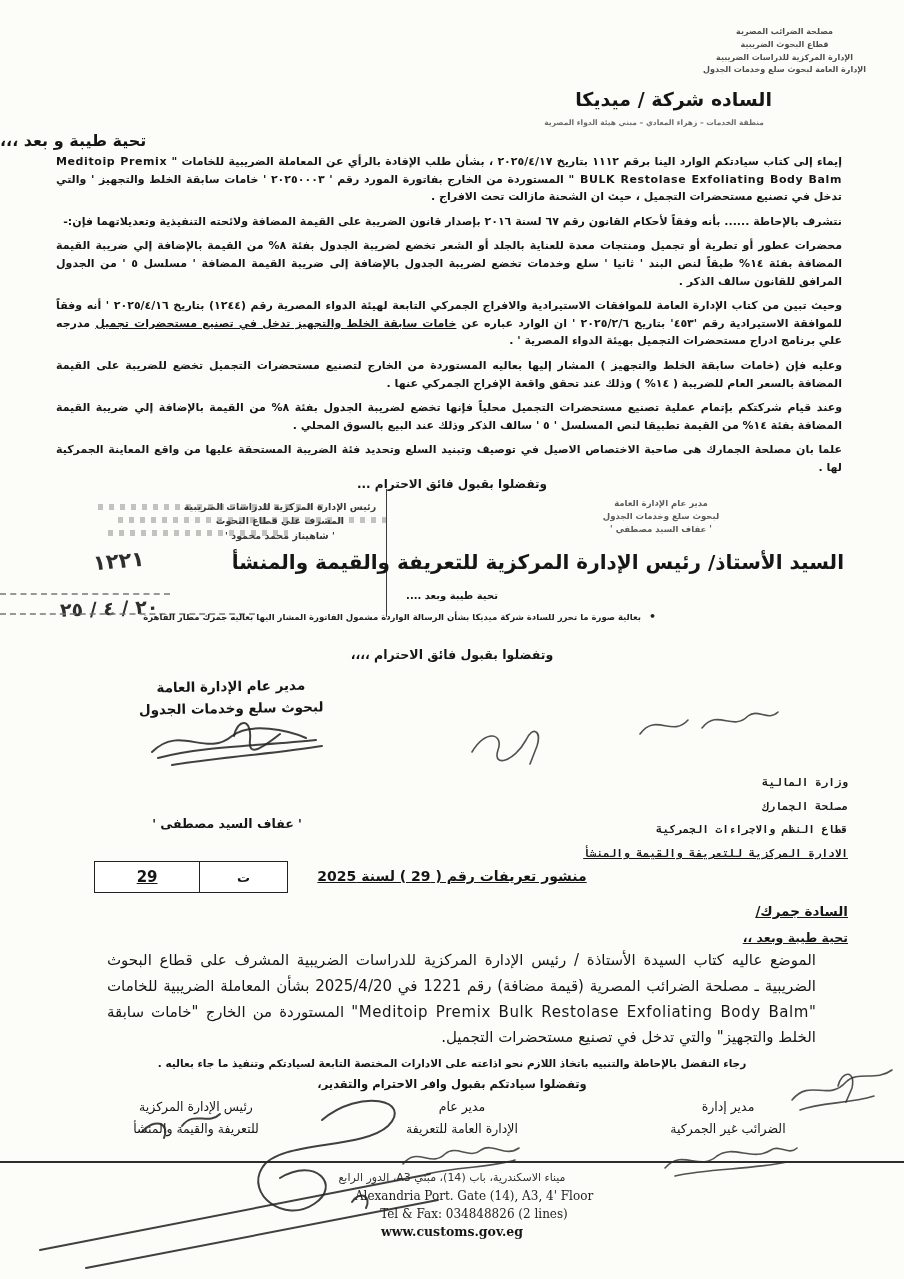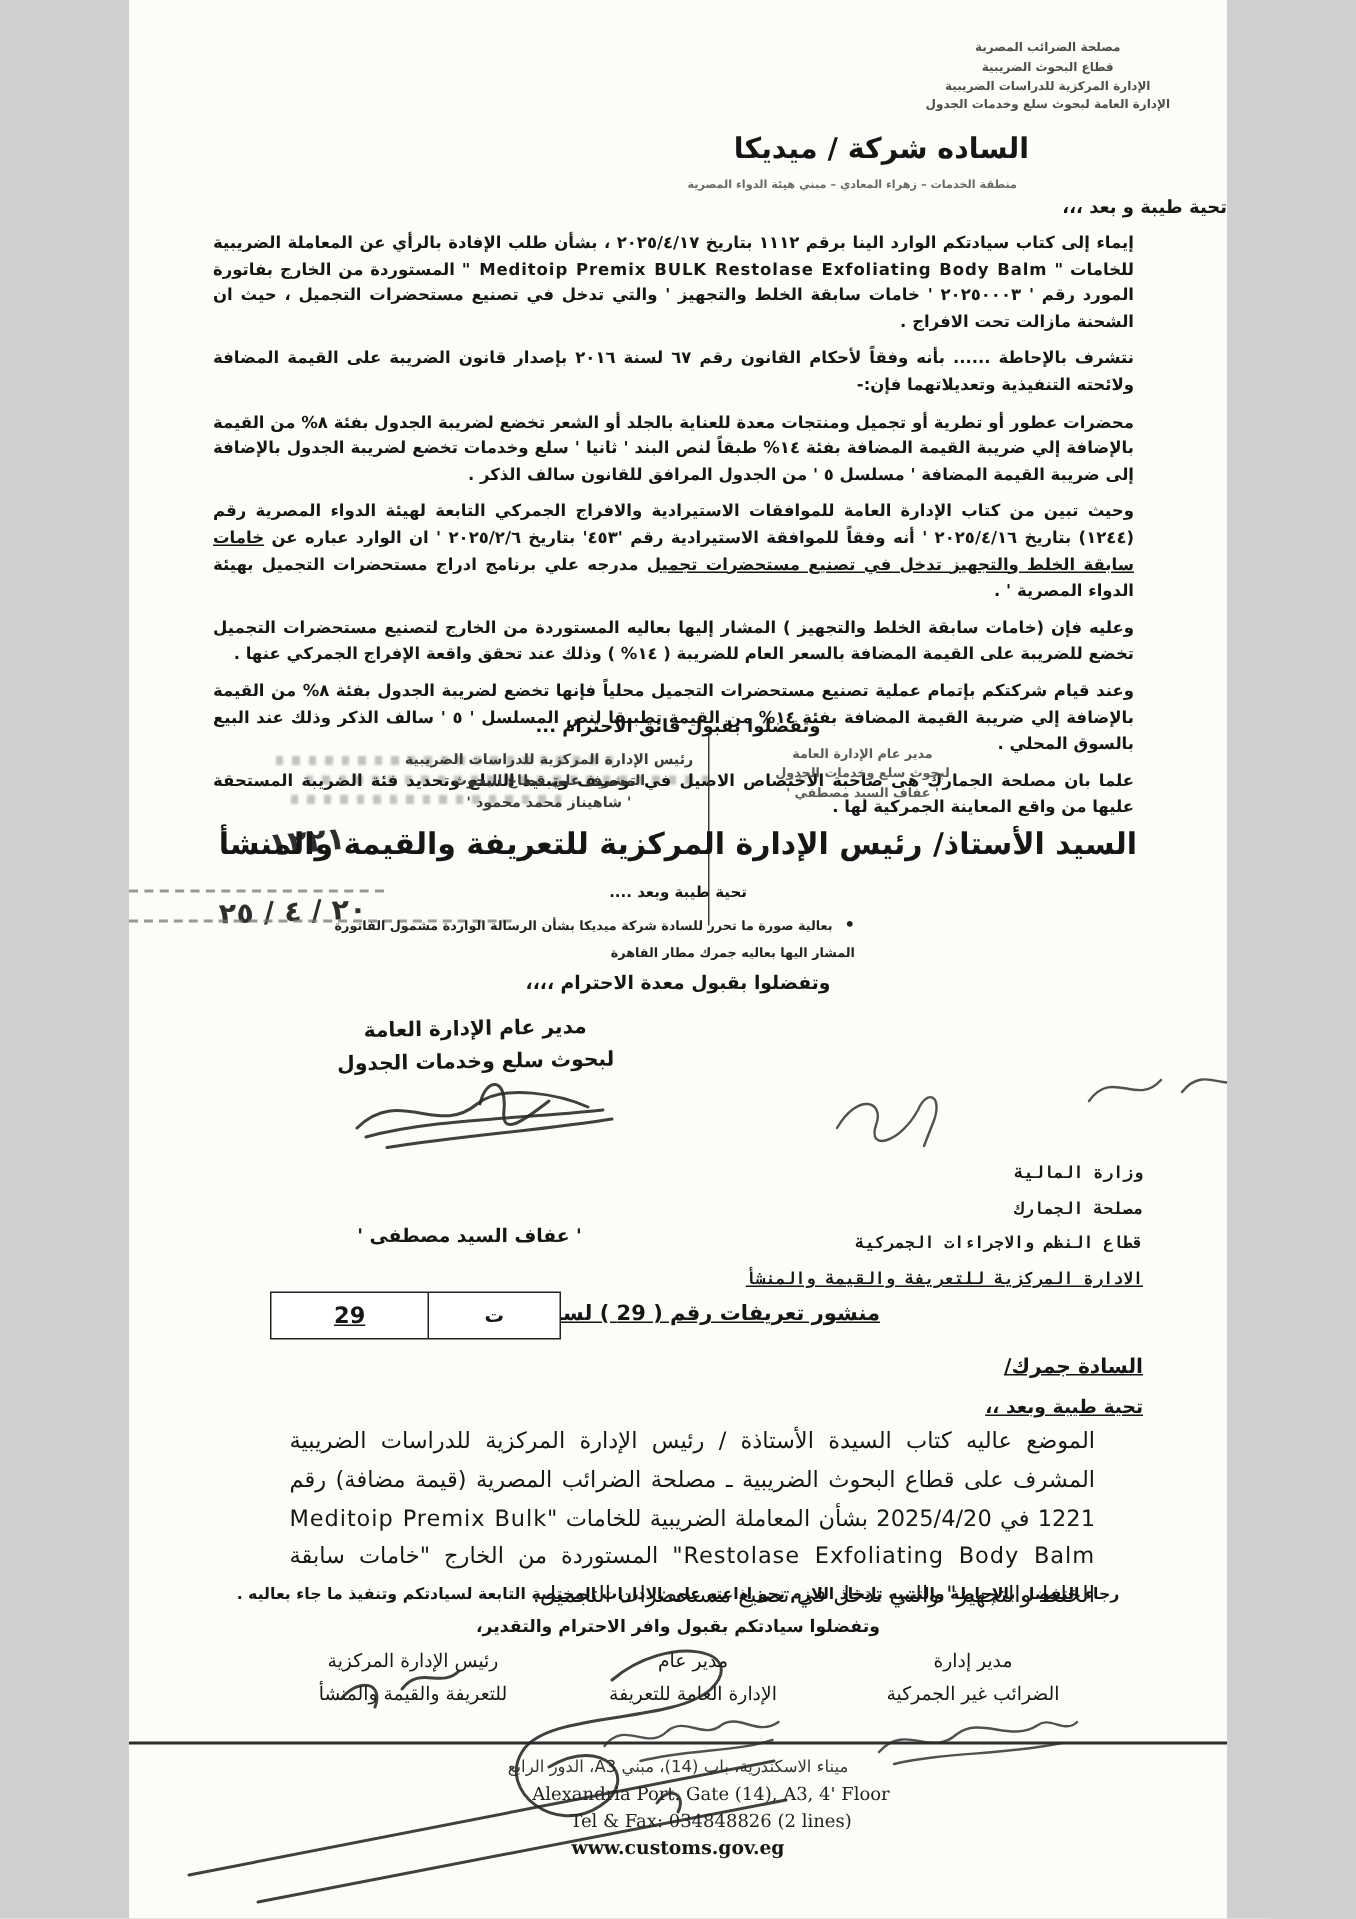--- a/index.html
+++ b/index.html
@@ -1,26 +1,26 @@
 <!DOCTYPE html>
 <html lang="ar" dir="rtl"><head>
 <meta charset="utf-8">
 <style>
   html,body{margin:0;padding:0;background:#cfcfcf;}
   .paper{
-    position:relative;width:732px;height:1279px;margin:0 auto;
+    position:relative;width:904px;height:1279px;margin:0 auto;
     background:#fcfcf9;overflow:hidden;color:#161616;
     font-family:"DejaVu Sans",sans-serif;direction:rtl;
   }
   
   .letterhead{position:absolute;top:26px;right:38px;text-align:center;
     font-size:8px;font-weight:bold;color:#4d4d4d;line-height:1.6;}
   .addressee{position:absolute;top:88px;right:132px;font-size:19px;font-weight:bold;letter-spacing:.5px;}
   .addressee-sub{position:absolute;top:118px;right:140px;font-size:7.5px;color:#6a6a6a;font-weight:bold;}
-  .salutation-1{position:absolute;top:131px;left:0;right:0;text-align:right;font-size:12px;font-weight:bold;}
+  .salutation-1{position:absolute;top:131px;left:0;right:0;text-align:left;font-size:16px;font-weight:bold;}
   
   .body-1{position:absolute;top:153px;right:62px;left:56px;}
   .body-1 p{margin:0 0 7px;font-size:11px;font-weight:bold;line-height:1.6;text-align:justify;}
   .latin{font-family:"DejaVu Sans",sans-serif;letter-spacing:.6px;}
   .u{text-decoration:underline;}
   .closing-1{position:absolute;top:477px;left:0;right:0;text-align:center;font-size:12px;font-weight:bold;}
   .sig-block-r{position:absolute;top:497px;right:148px;width:190px;text-align:center;
     font-size:8.5px;color:#5b5b5b;font-weight:bold;line-height:1.55;}
   .sig-block-l{position:absolute;top:500px;left:160px;width:240px;text-align:center;
     font-size:9.5px;color:#3b3b3b;font-weight:bold;line-height:1.5;}
@@ -124,21 +124,21 @@
     <span class="hand stamp-date">٢٠ / ٤ / ٢٥</span>
   </div>
   <div class="dash-line" style="top:593px;width:170px;"></div>
   <div class="dash-line" style="top:613px;width:255px;"></div>
 
   <div class="heading-2">السيد الأستاذ/ رئيس الإدارة المركزية للتعريفة والقيمة والمنشأ</div>
   <div class="salutation-2">تحية طيبة وبعد ....</div>
   <div class="bullets">
     <div>بعالية صورة ما تحرر للسادة شركة ميديكا بشأن الرسالة الواردة مشمول الفاتورة المشار اليها بعاليه جمرك مطار القاهرة</div>
   </div>
-  <div class="closing-2">وتفضلوا بقبول معدة الاحترام ،،،،</div>
+  <div class="closing-2">وتفضلوا بقبول فائق الاحترام ،،،،</div>
 
   <div class="sig2-title">
     <div>مدير عام الإدارة العامة</div>
     <div>لبحوث سلع وخدمات الجدول</div>
   </div>
   <div class="sig2-name">' عفاف السيد مصطفى '</div>
 
   <svg class="scribble" style="top:708px;left:138px;" width="210" height="70" viewBox="0 0 210 70">
     <path d="M14 44 C42 16 68 50 94 28 C112 14 150 22 168 30"></path>
     <path d="M20 50 C64 38 122 38 178 32"></path>

